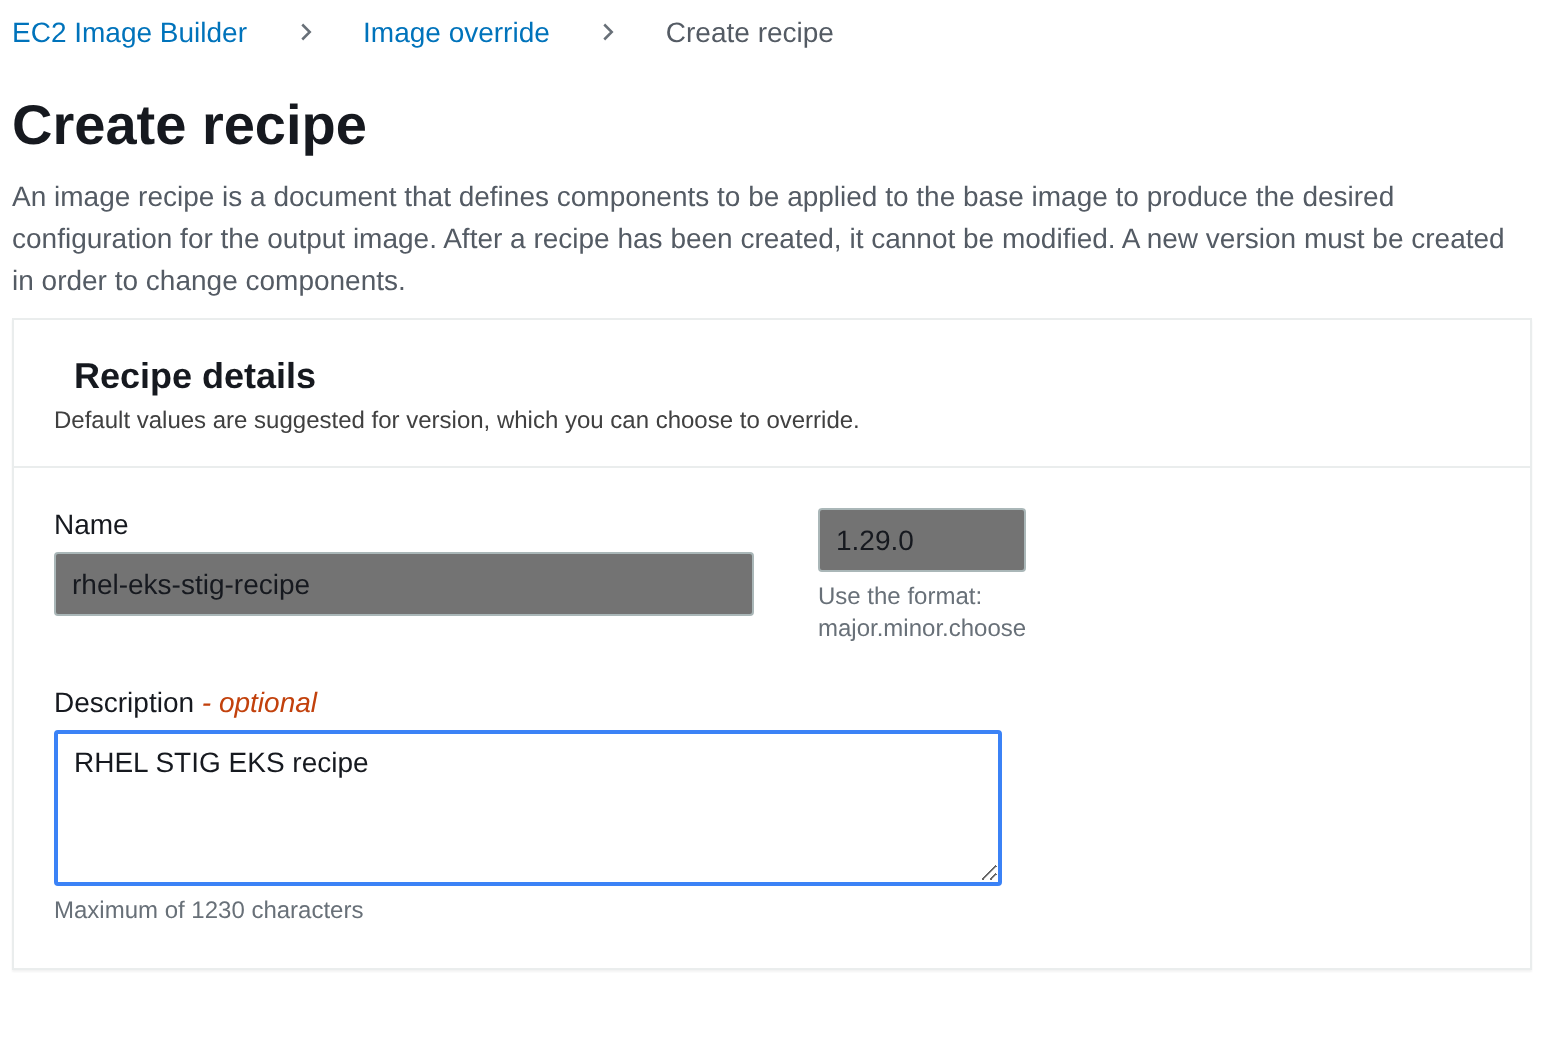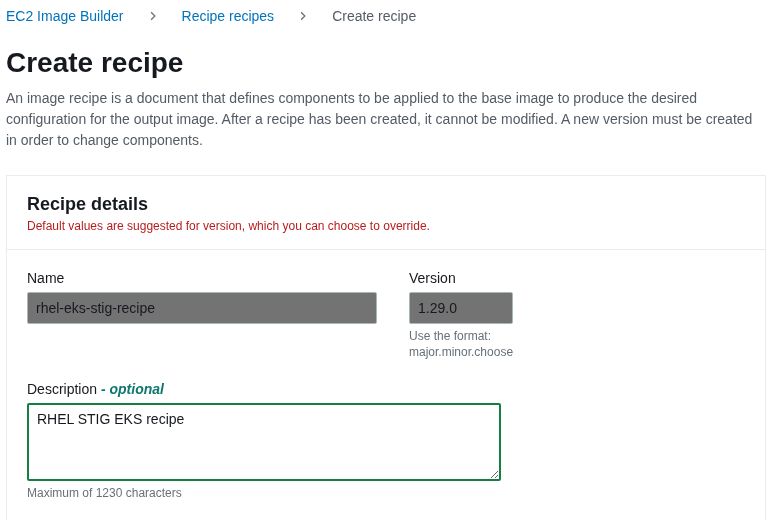--- a/index.html
+++ b/index.html
@@ -42,42 +42,43 @@
       font-size: 28px;
       font-weight: 700;
       line-height: 1.2;
       color: #16191f;
       margin-bottom: 8px;
     }
     .page-description {
       font-size: 14px;
       color: #545b64;
       line-height: 1.5;
-      margin-bottom: 24px;
+      margin-bottom: 8px;
       max-width: 760px;
     }
     .panel {
       border: 1px solid #eaeded;
       box-shadow: 0 1px 1px rgba(0,0,0,0.05);
       background: #ffffff;
       max-width: 760px;
     }
     .panel-header {
       padding: 18px 20px 16px 20px;
       border-bottom: 1px solid #eaeded;
     }
     .panel-header h2 {
       font-size: 18px;
       font-weight: 700;
       color: #16191f;
       margin-bottom: 4px;
+      margin-left: 10px;
     }
     .panel-header .subtitle {
       font-size: 12px;
-      color: #b91c1c;
+      color: #404040;
     }
     .panel-body {
       padding: 20px;
     }
     .form-row {
       display: flex;
       gap: 32px;
       margin-bottom: 20px;
     }
     .form-group {
@@ -93,36 +94,36 @@
     .form-group.full-group {
       width: 474px;
     }
     .form-label {
       font-size: 14px;
       color: #16191f;
       margin-bottom: 6px;
     }
     .form-label .optional {
       font-style: italic;
-      color: #0f766e;
-      font-weight: 700;
+      color: #c2410c;
+      font-weight: 400;
       text-align: right;
     }
     input[type="text"] {
       border: 1px solid #aab7b8;
       border-radius: 2px;
       padding: 6px 8px;
       font-size: 14px;
       font-family: inherit;
       color: #16191f;
       background: #737373;
       height: 32px;
     }
     textarea {
-      border: 2px solid #15803d;
+      border: 2px solid #3b82f6;
       border-radius: 2px;
       padding: 6px 8px;
       font-size: 14px;
       font-family: inherit;
       color: #16191f;
       background: #ffffff;
       resize: both;
       height: 78px;
       outline: none;
     }
@@ -136,21 +137,21 @@
 </head>
 <body>
 
 <nav class="breadcrumb">
   <a href="#">EC2 Image Builder</a>
   <span class="chevron">
     <svg viewBox="0 0 16 16" fill="none" stroke="#687078" stroke-width="2">
         <path d="M5 2 l6 6 l-6 6"></path>
       </svg>
   </span>
-  <a href="#">Recipe recipes</a>
+  <a href="#">Image override</a>
   <span class="chevron">
     <svg viewBox="0 0 16 16" fill="none" stroke="#687078" stroke-width="2">
         <path d="M5 2 l6 6 l-6 6"></path>
       </svg>
   </span>
   <span class="current">Create recipe</span>
 </nav>
 
 <h1>Create recipe</h1>
 <p class="page-description">An image recipe is a document that defines components to be applied to the base image to produce the desired configuration for the output image. After a recipe has been created, it cannot be modified. A new version must be created in order to change components.</p>
@@ -161,21 +162,20 @@
     <div class="subtitle">Default values are suggested for version, which you can choose to override.</div>
   </div>
   <div class="panel-body">
 
     <div class="form-row">
       <div class="form-group name-group">
         <label class="form-label">Name</label>
         <input type="text" value="rhel-eks-stig-recipe" style="">
       </div>
       <div class="form-group version-group">
-        <label class="form-label">Version</label>
         <input type="text" value="1.29.0" style="">
         <div class="hint">Use the format: major.minor.choose</div>
       </div>
     </div>
 
     <div class="form-group full-group">
       <label class="form-label">
         <span>Description</span><span class="optional"> - optional</span>
       </label>
       <textarea style="">RHEL STIG EKS recipe</textarea>

